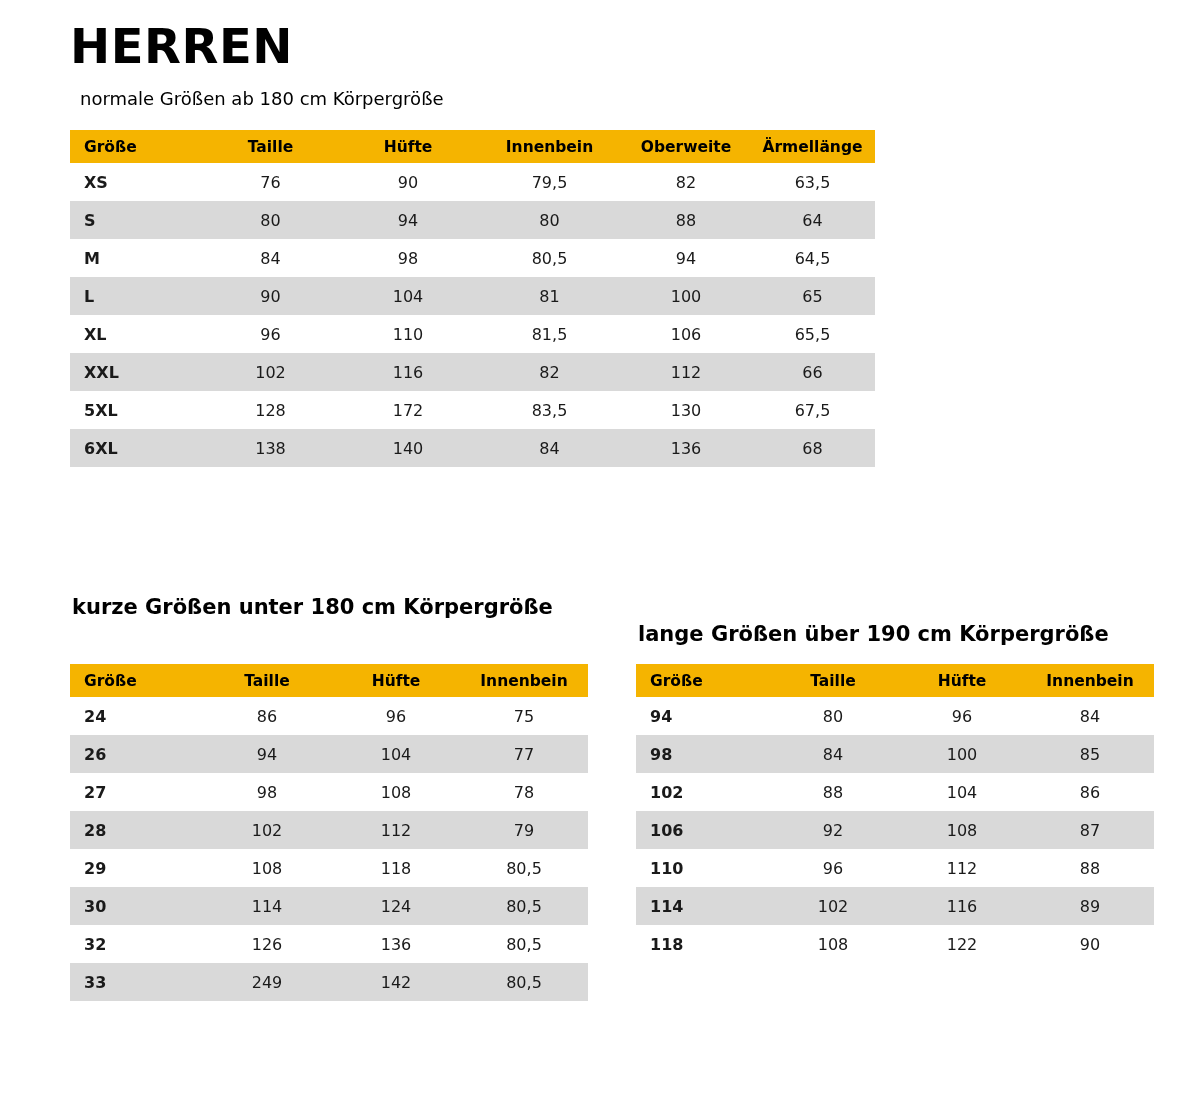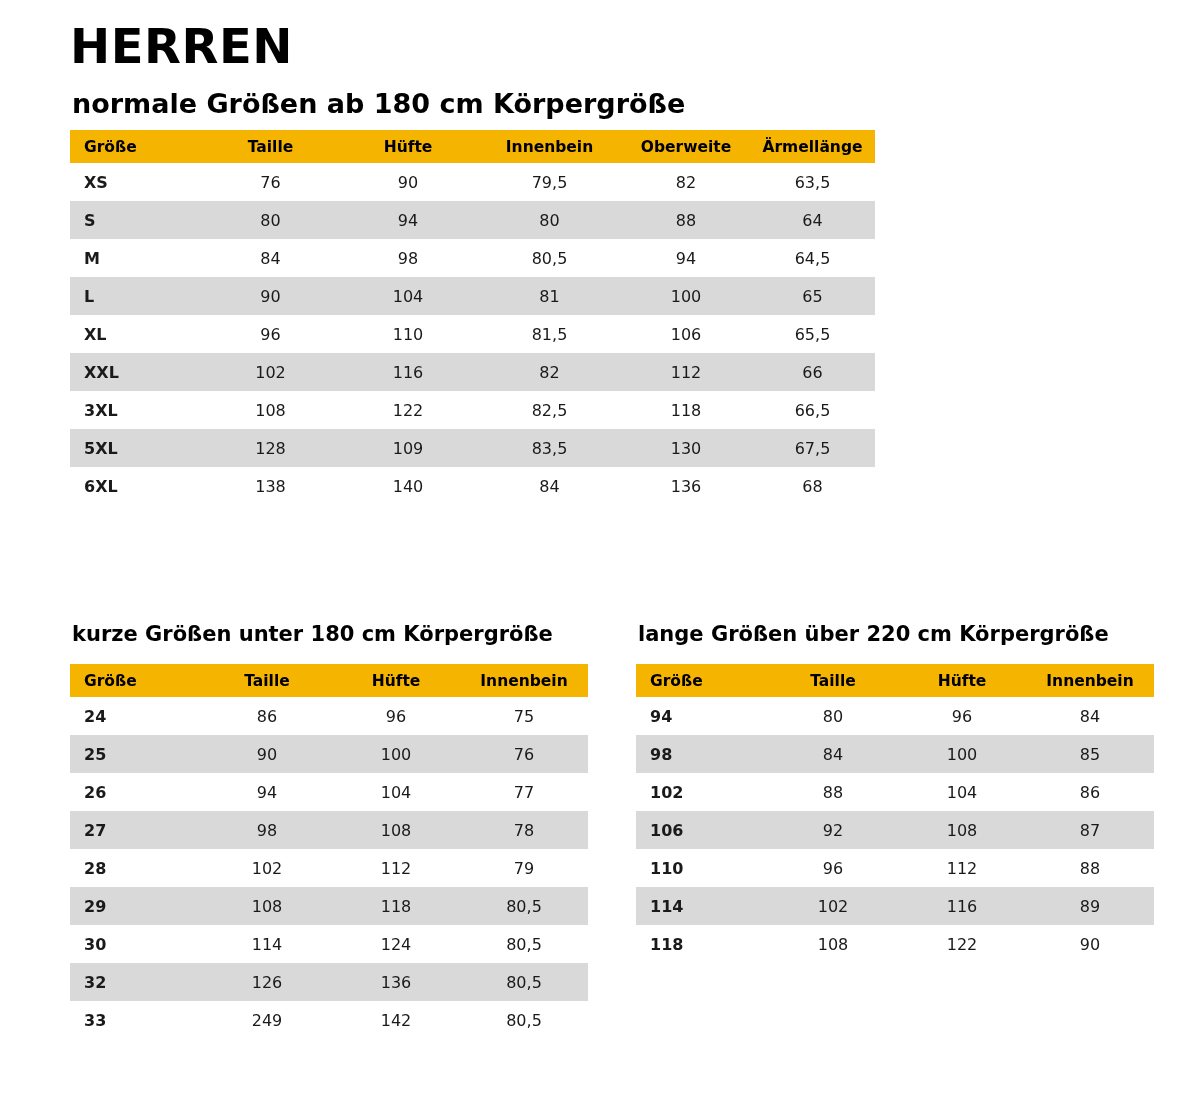--- a/index.html
+++ b/index.html
@@ -27,24 +27,24 @@
     left: 70px;
     top: 22px;
     font-size: 48px;
     font-weight: bold;
     letter-spacing: 0.5px;
     line-height: 1;
     color: #000000;
   }
   .subtitle {
     position: absolute;
-    left: 72px;
+    left: 80px;
     top: 88px;
-    font-size: 27px;
-    font-weight: bold;
+    font-size: 18px;
+    font-weight: normal;
     color: #000000;
   }
   table {
     border-collapse: collapse;
     table-layout: fixed;
   }
   th {
     background: #f5b400;
     color: #000000;
     font-size: 15.5px;
@@ -89,21 +89,21 @@
   #main-table col.c4 { width: 128px; }
   #main-table col.c5 { width: 125px; }
 
   
   .section-heading {
     position: absolute;
     font-size: 21px;
     font-weight: bold;
     color: #000000;
   }
-  #short-heading { left: 72px; top: 622px; }
+  #short-heading { left: 72px; top: 595px; }
   #long-heading  { left: 638px; top: 622px; }
 
   #short-table-wrap {
     position: absolute;
     left: 70px;
     top: 664px;
     width: 518px;
   }
   #short-table { width: 518px; }
   #short-table col.c0 { width: 132px; }
@@ -194,31 +194,23 @@
         </tr>
         <tr>
           <td class="size-col">XXL</td>
           <td>102</td>
           <td>116</td>
           <td>82</td>
           <td>112</td>
           <td>66</td>
         </tr>
         <tr>
-          <td class="size-col">3XL</td>
-          <td>108</td>
-          <td>122</td>
-          <td>82,5</td>
-          <td>118</td>
-          <td>66,5</td>
-        </tr>
-        <tr>
           <td class="size-col">5XL</td>
           <td>128</td>
-          <td>109</td>
+          <td>172</td>
           <td>83,5</td>
           <td>130</td>
           <td>67,5</td>
         </tr>
         <tr>
           <td class="size-col">6XL</td>
           <td>138</td>
           <td>140</td>
           <td>84</td>
           <td>136</td>
@@ -247,26 +239,20 @@
         </tr>
       </thead>
       <tbody>
         <tr>
           <td class="size-col">24</td>
           <td>86</td>
           <td>96</td>
           <td>75</td>
         </tr>
         <tr>
-          <td class="size-col">25</td>
-          <td>90</td>
-          <td>100</td>
-          <td>76</td>
-        </tr>
-        <tr>
           <td class="size-col">26</td>
           <td>94</td>
           <td>104</td>
           <td>77</td>
         </tr>
         <tr>
           <td class="size-col">27</td>
           <td>98</td>
           <td>108</td>
           <td>78</td>
@@ -298,21 +284,21 @@
         <tr>
           <td class="size-col">33</td>
           <td>249</td>
           <td>142</td>
           <td>80,5</td>
         </tr>
       </tbody>
     </table>
   </div>
 
-  <div class="section-heading" id="long-heading">lange Größen über 220 cm Körpergröße</div>
+  <div class="section-heading" id="long-heading">lange Größen über 190 cm Körpergröße</div>
 
   <div id="long-table-wrap">
     <table id="long-table">
       <colgroup>
           <col class="c0">
           <col class="c1">
           <col class="c2">
           <col class="c3">
         </colgroup>
       <thead>

